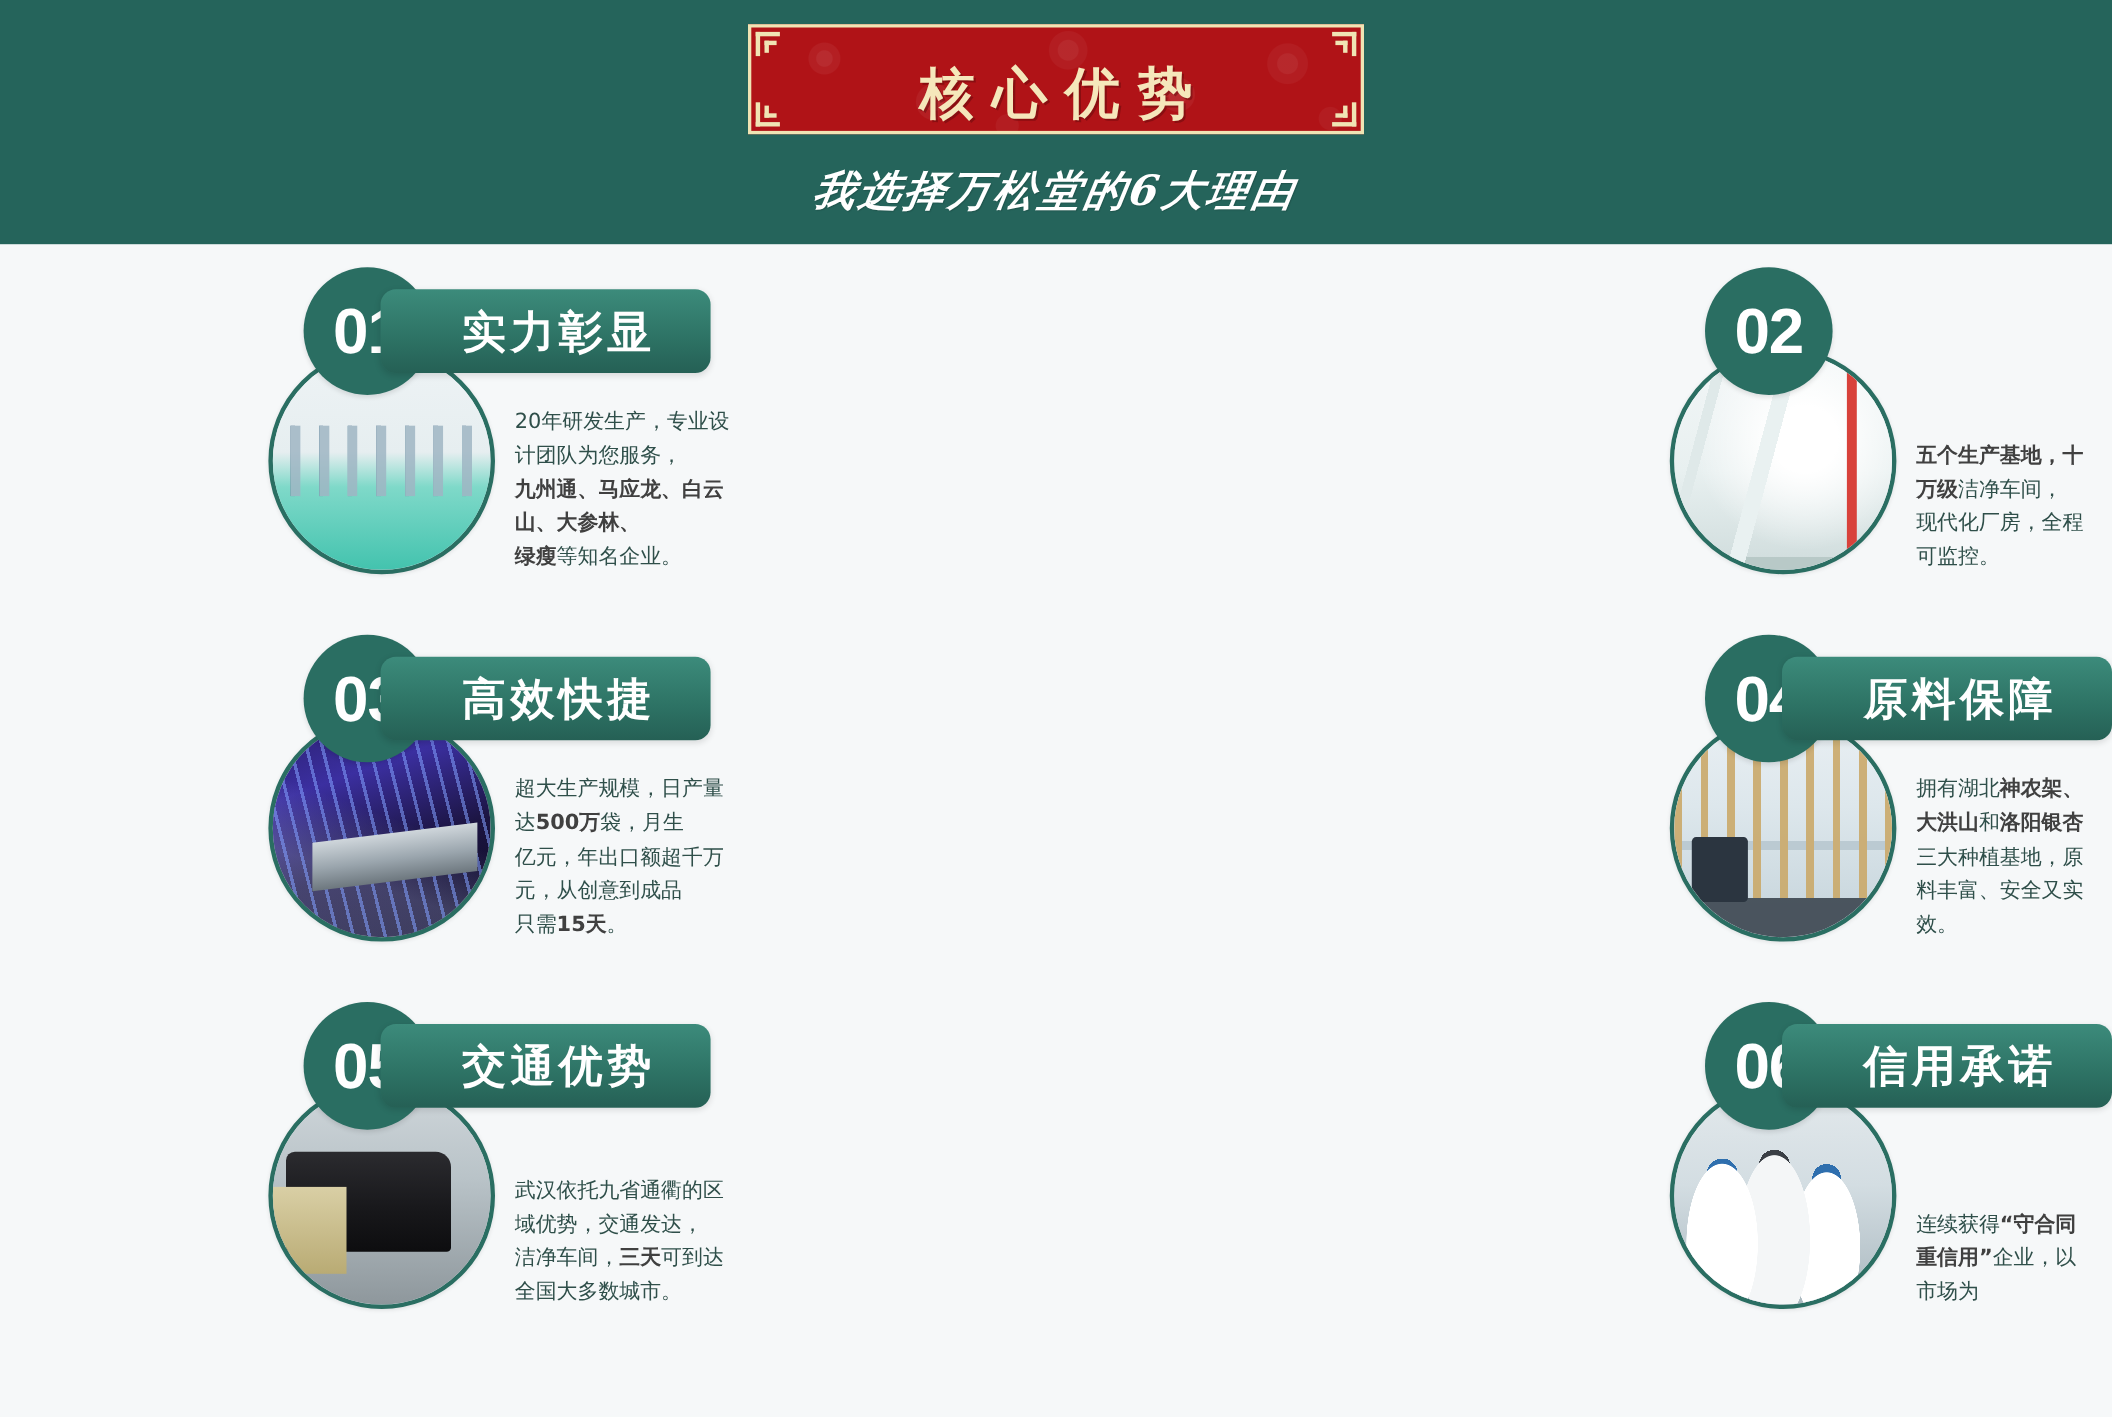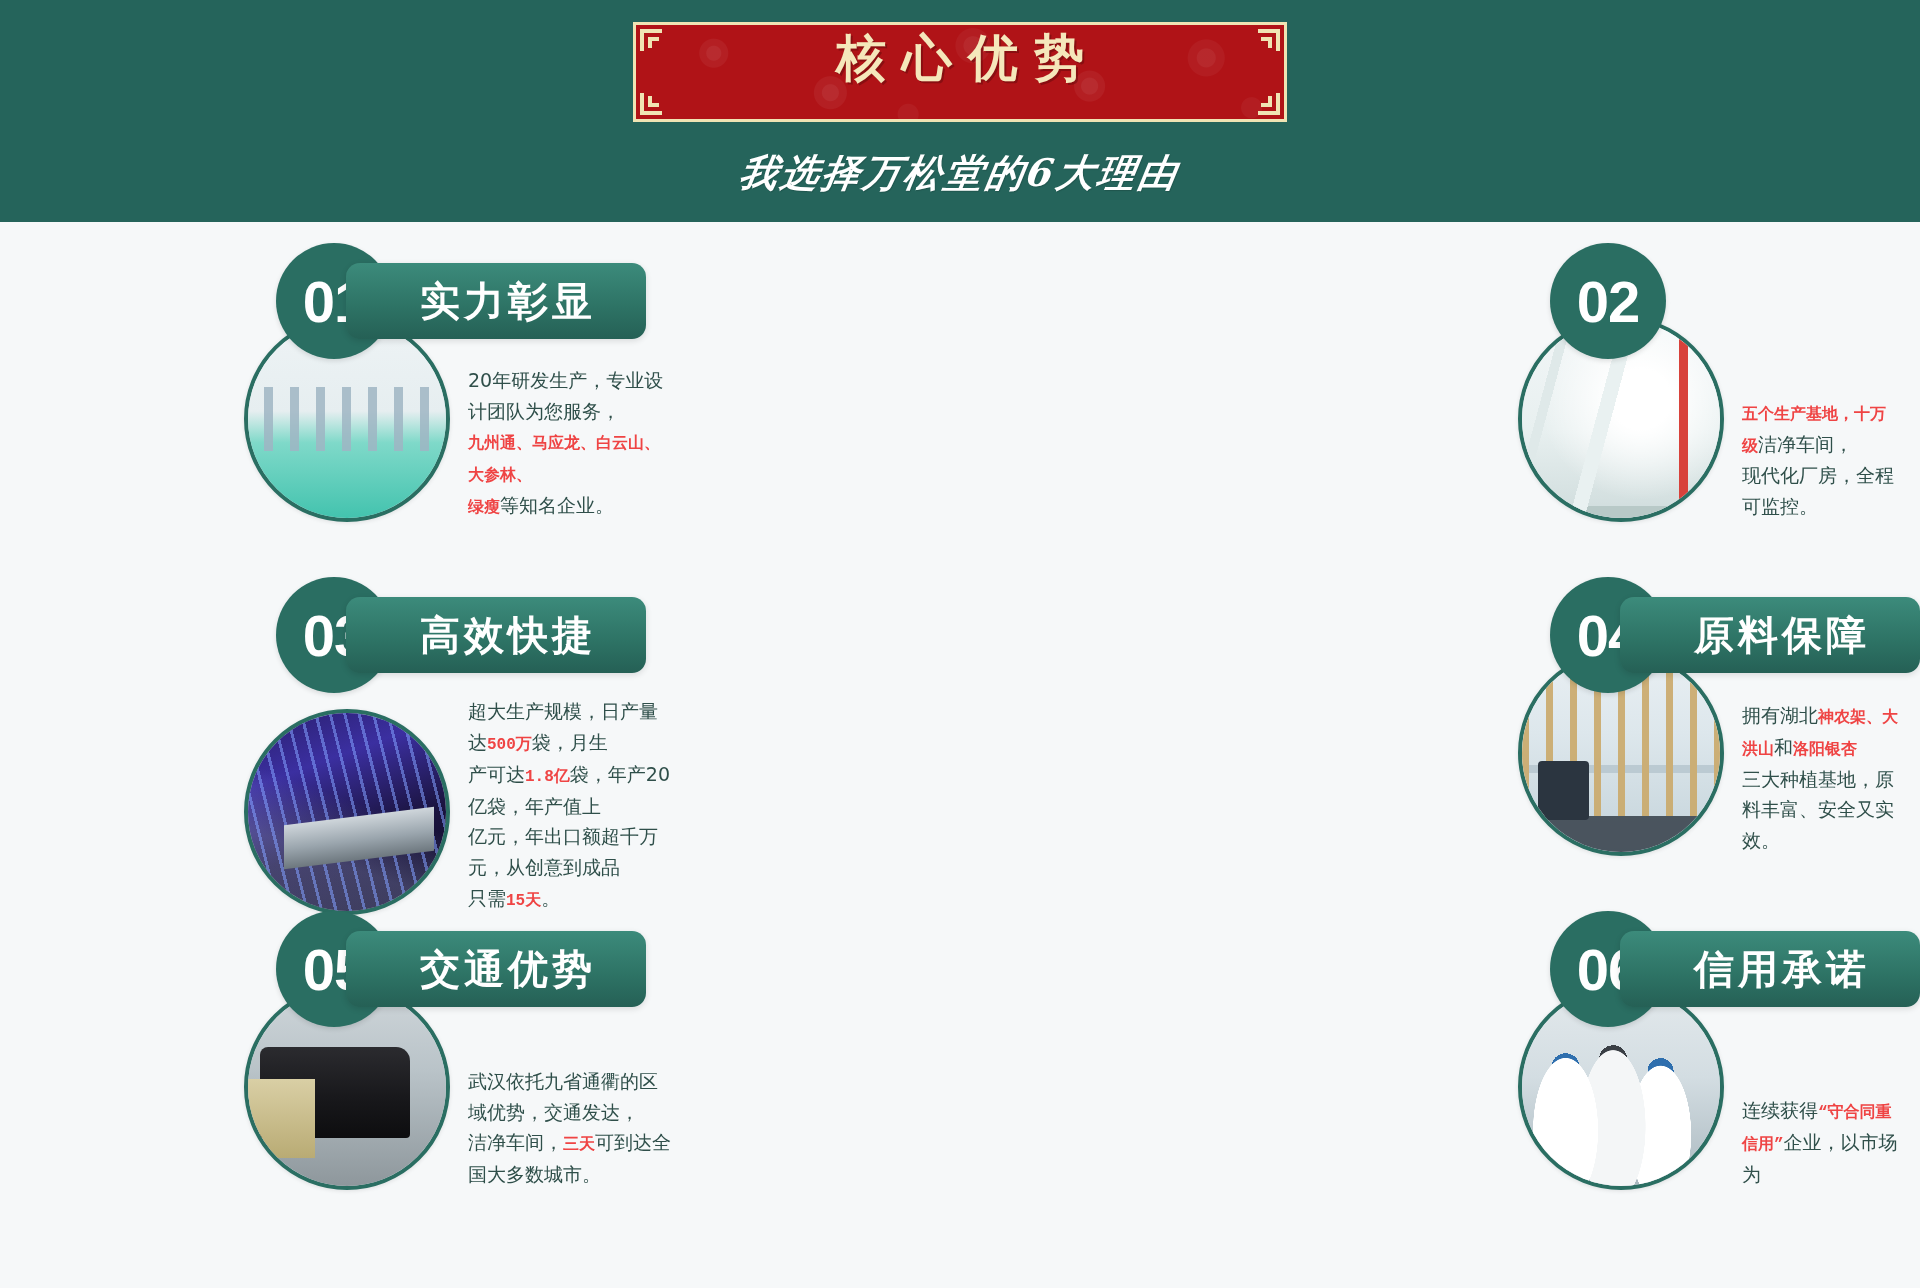--- a/index.html
+++ b/index.html
@@ -18,24 +18,24 @@
     background:#25645b;
     overflow:hidden;
   }
   .header-inner {
     position:absolute; left:0; top:0; width:1920px; height:222px;
     display:flex; flex-direction:column; align-items:center;
   }
   .banner {
     position:relative;
     margin-top:22px;
-    width:654px; height:100px;
+    width:560px; height:100px;
     background:#b01317;
     border:3px solid #f0e4b4;
-    display:flex; align-items:flex-start; justify-content:center;
+    display:flex; align-items:flex-end; justify-content:center;
   }
   .banner::before{
     content:"";
     position:absolute; inset:0;
     background:
       radial-gradient(circle at 12% 30%, rgba(255,255,255,.055) 0 7px, transparent 8px),
       radial-gradient(circle at 12% 30%, rgba(255,255,255,.05) 0 14px, transparent 15px),
       radial-gradient(circle at 30% 72%, rgba(255,255,255,.055) 0 8px, transparent 9px),
       radial-gradient(circle at 30% 72%, rgba(255,255,255,.05) 0 16px, transparent 17px),
       radial-gradient(circle at 52% 22%, rgba(255,255,255,.05) 0 9px, transparent 10px),
@@ -161,21 +161,21 @@
   .desc {
     padding-top:46px;
     padding-left:18px;
     padding-right:20px;
     color:#2f4f4a;
     font-size:19px;
     line-height:1.62;
     max-width:400px;
     font-family:"DejaVu Sans","Liberation Sans",sans-serif;
   }
-  .desc .hl2 { color:#ef4444; font-weight:bold; font-size:16px;font-family:Liberation Mono, monospace; }
+  .desc .hl2 { color:#404040; font-weight:bold; font-size:19px; }
 
   
   .col-left  .card-head { padding-left:276px; }
   .col-left  .card-body { padding-left:244px; }
   .col-right .card-head { padding-left:856px; }
   .col-right .card-body { padding-left:824px; }
 
   
   .ph-factory{
     background:
@@ -334,21 +334,20 @@
       <div class="card-head">
         <div class="num-badge">03</div>
         <div class="title-pill">高效快捷</div>
       </div>
       <div class="card-body">
         <div class="photo-circle">
             <div class="ph ph-machine"></div>
           </div>
         <div class="desc">
             <div><span>超大生产规模，日产量达</span><span class="hl2">500万</span><span>袋，月生</span></div>
-            <div><span>产可达</span><span class="hl2">1.8亿</span><span>袋，年产20亿袋，年产值上</span></div>
             <div><span>亿元，年出口额超千万元，从创意到成品</span></div>
             <div><span>只需</span><span class="hl2">15天</span><span>。</span></div>
           </div>
       </div>
     </div>
 
     <div class="card col-right">
       <div class="card-head">
         <div class="num-badge">04</div>
         <div class="title-pill">原料保障</div>

